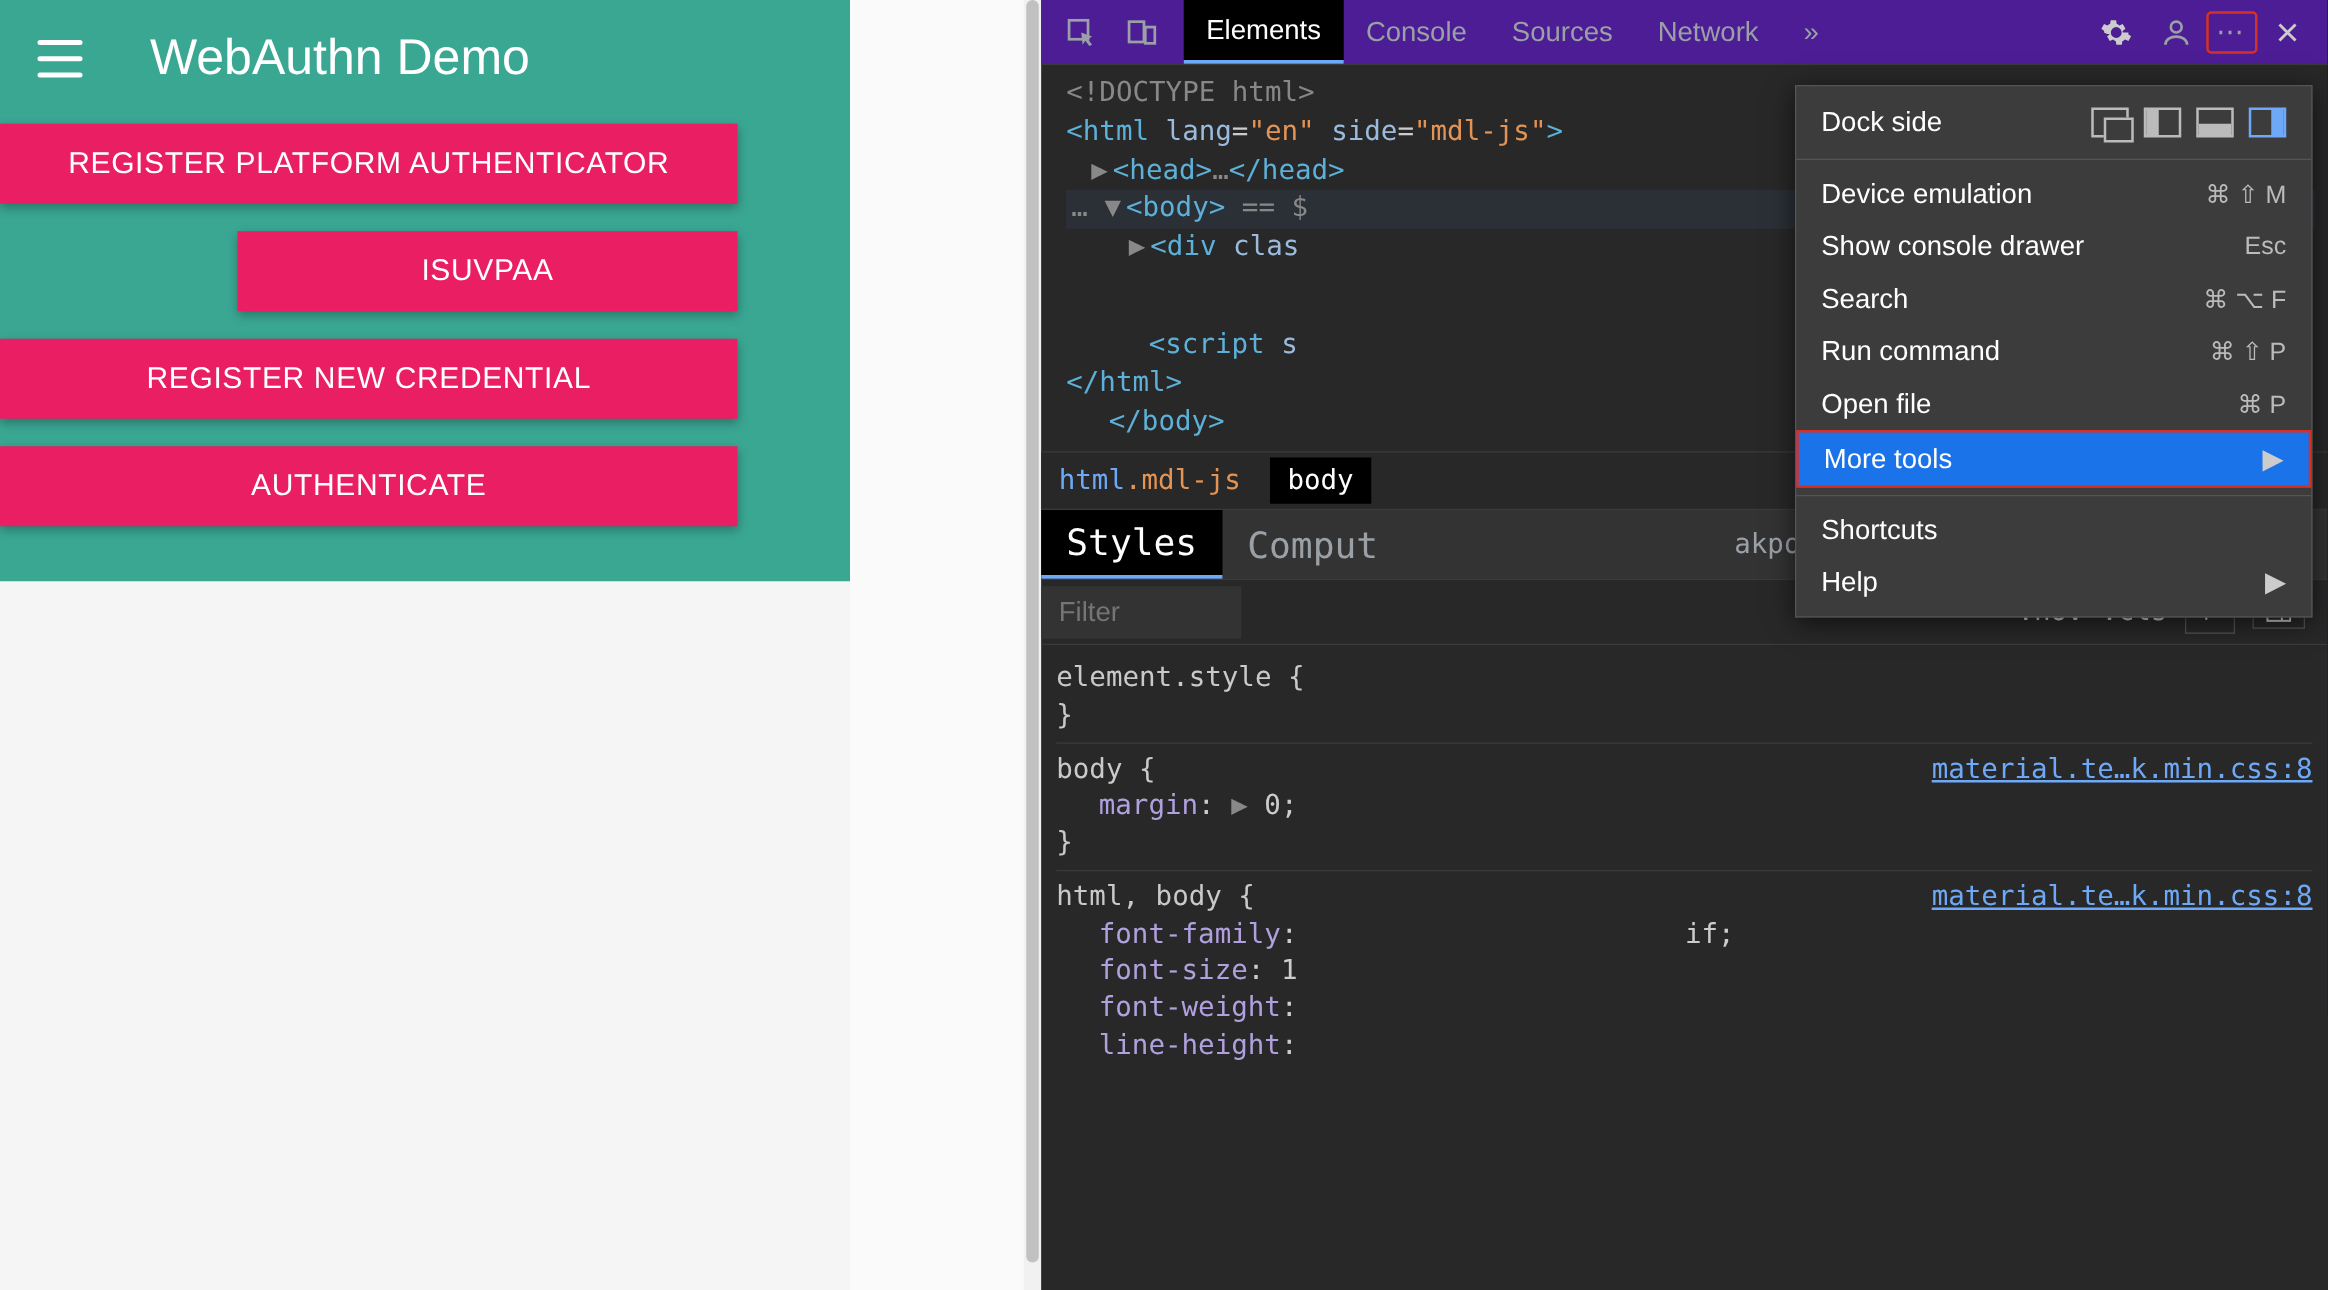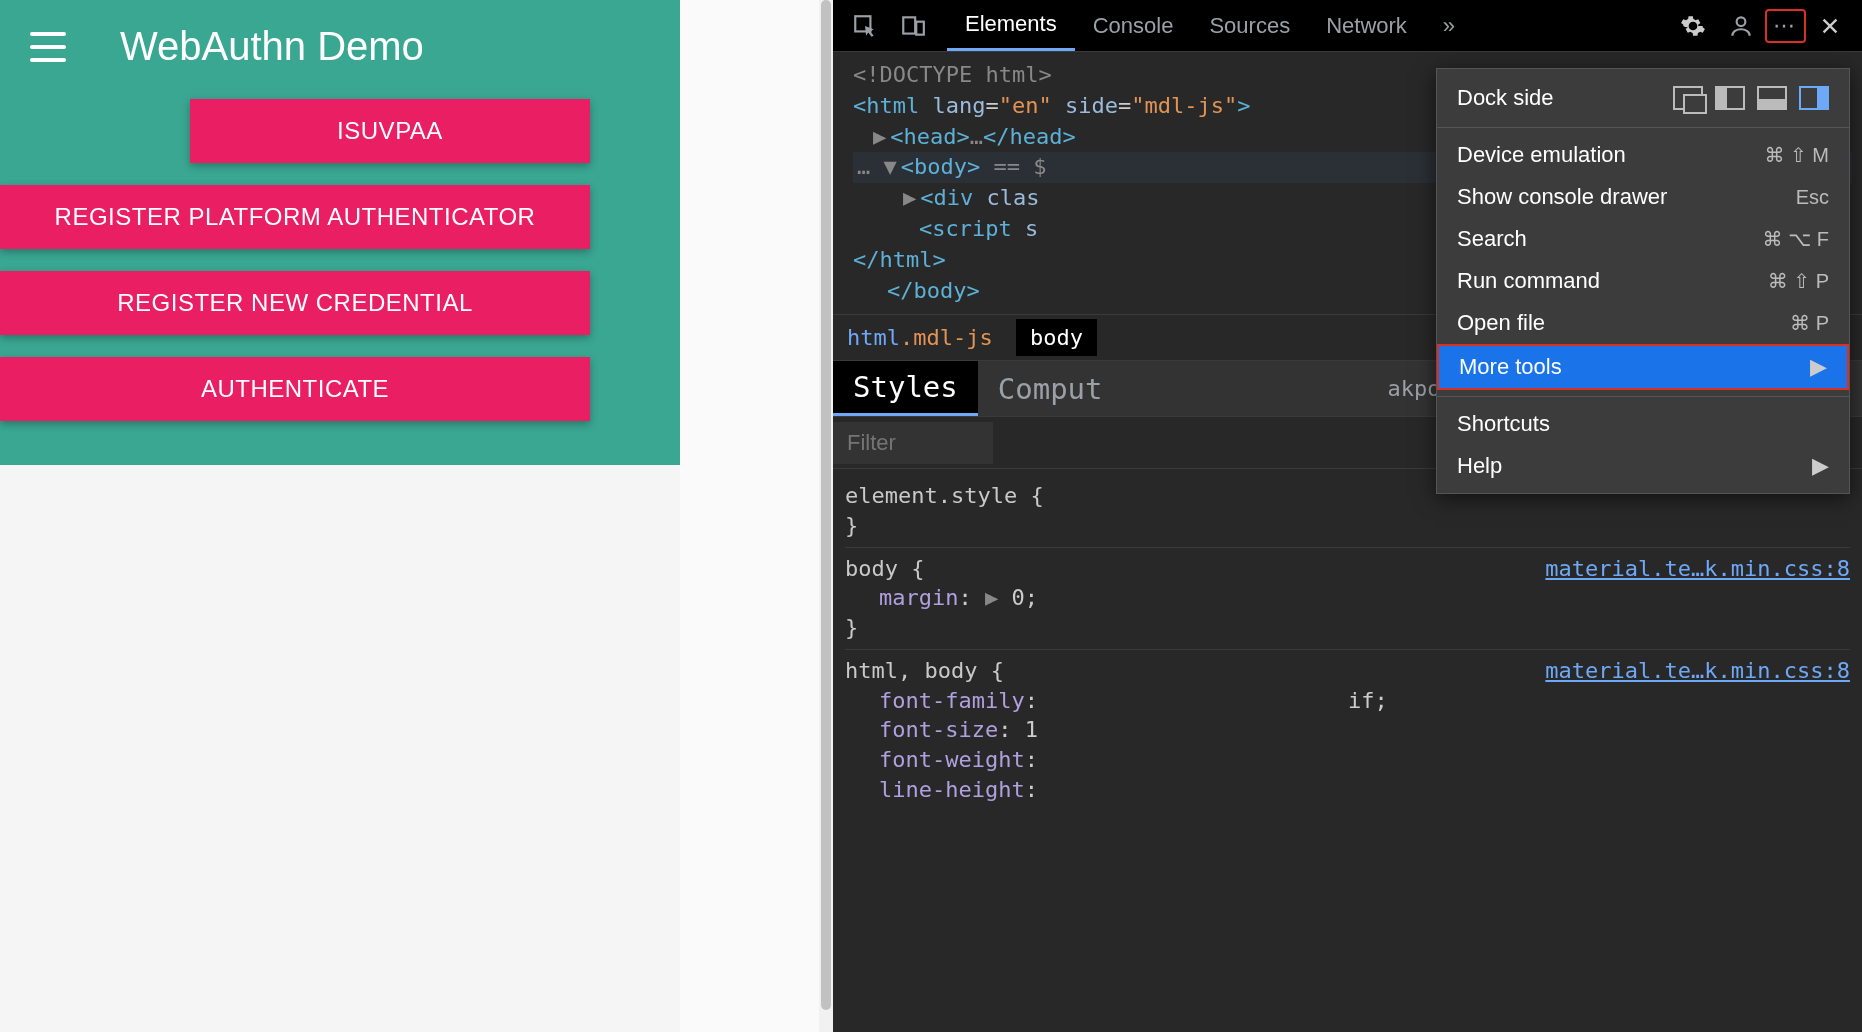--- a/index.html
+++ b/index.html
@@ -15,21 +15,21 @@
   .btn-col { display: flex; flex-direction: column; align-items: flex-end; padding-right: 90px; gap: 22px; margin-top: 10px;}
   .pink-btn { background: #e91e63; color: #fff; font-size: 24px; font-weight: 500; letter-spacing: 0.5px; border: none; padding: 18px 30px; box-shadow: 0 3px 8px rgba(0,0,0,0.3); cursor: pointer; text-align: center;}
   .pink-btn.small { width: 400px; }
   .pink-btn.wide { width: 590px;}
   .app-body { flex: 1; background: #fafafa;}
   .app-scrollbar { position:absolute; left:819px; top:0; width:14px; height:1032px; background:#f1f1f1;}
   .app-scrollbar-thumb { position:absolute; top:0; left:2px; width:10px; height:1010px; background:#c1c1c1; border-radius:5px;}
 
   
   .devtools { flex: 1; background: #282828; color: #ccc; display: flex; flex-direction: column; position: relative; font-family: Arial, sans-serif;}
-  .dt-toolbar { display: flex; align-items: center; height: 52px; background: #000000; border-bottom: 1px solid #3a3a3a; padding: 0 8px;}
+  .dt-toolbar { display: flex; align-items: center; height: 52px; background: #4c1d95; border-bottom: 1px solid #3a3a3a; padding: 0 8px;}
   .tb-icon { width: 34px; height: 34px; display: flex; align-items: center; justify-content: center; margin: 0 7px; color: #9aa0a6; cursor: pointer;}
   .dt-tabs { display: flex; align-items: center; margin-left: 10px; height: 100%;}
   .dt-tab { padding: 0 18px; height: 100%; display: flex; align-items: center; font-size: 22px; color: #9aa0a6; cursor: pointer;}
   .dt-tab.active { background: #000; color: #fff; border-bottom: 3px solid #6ea9f7;}
   .dt-right-icons { margin-left: auto; display: flex; align-items: center;}
   .kebab-box { border: 2px solid #d93025; padding: 2px 6px; border-radius: 4px; color:#9aa0a6; font-size:22px; letter-spacing:3px; cursor:pointer;}
   
   
   .dt-body { flex: 1; display: flex; flex-direction: column; font-family: Menlo, Monaco, Consolas, monospace; font-size: 22px;}
   .dom-tree { padding: 8px 10px 8px 20px; line-height: 1.4; color:#ccc; position:relative;}
@@ -87,22 +87,22 @@
     <div class="app-header">
       <div class="title-row">
         <div class="hamburger">
           <span></span>
             <span></span>
             <span></span>
         </div>
         <div class="app-title">WebAuthn Demo</div>
       </div>
       <div class="btn-col">
+        <button class="pink-btn wide">REGISTER PLATFORM AUTHENTICATOR</button>
         <button class="pink-btn small">ISUVPAA</button>
-        <button class="pink-btn wide">REGISTER PLATFORM AUTHENTICATOR</button>
         <button class="pink-btn wide">REGISTER NEW CREDENTIAL</button>
         <button class="pink-btn wide">AUTHENTICATE</button>
       </div>
     </div>
     <div class="app-body"></div>
     <div class="app-scrollbar">
         <div class="app-scrollbar-thumb"></div>
       </div>
   </div>
 
@@ -152,21 +152,21 @@
     <div class="dt-body">
 
       <div class="dom-tree">
         <div><span style="color:#888;">&lt;!DOCTYPE html&gt;</span></div>
         <div>
           <span class="tag">&lt;html </span><span class="attr-name">lang</span><span style="color:#ccc;">=</span><span class="attr-value">"en"</span> <span class="attr-name">side</span><span style="color:#ccc;">=</span><span class="attr-value">"mdl-js"</span><span class="tag">&gt;</span>
         </div>
         <div style="padding-left:20px;"><span class="tri">▶</span><span class="tag">&lt;head&gt;</span><span style="color:#888;">…</span><span class="tag">&lt;/head&gt;</span></div>
         <div class="highlight-row" style="padding-left:4px;"><span class="ellipsis-gutter">…</span> <span class="tri">▼</span><span class="tag">&lt;body&gt;</span><span style="color:#888;"> == $</span></div>
         <div style="padding-left:50px;"><span class="tri">▶</span><span class="tag">&lt;div </span><span class="attr-name">clas</span></div>
-        <div style="padding-left:66px;"><span class="tag">&lt;script </span><span class="attr-name">s</span></div>
+        <div style="padding-left:66px;margin-top:47px;"><span class="tag">&lt;script </span><span class="attr-name">s</span></div>
         <div><span class="tag">&lt;/html&gt;</span></div>
         <div style="padding-left:34px;"><span class="tag">&lt;/body&gt;</span></div>
       </div>
 
       <div class="breadcrumbs">
         <span class="bc-html">html</span><span style="color:#e39454;">.mdl-js</span>
         <span class="bc-body">body</span>
       </div>
 
       <div class="styles-toolbar">

